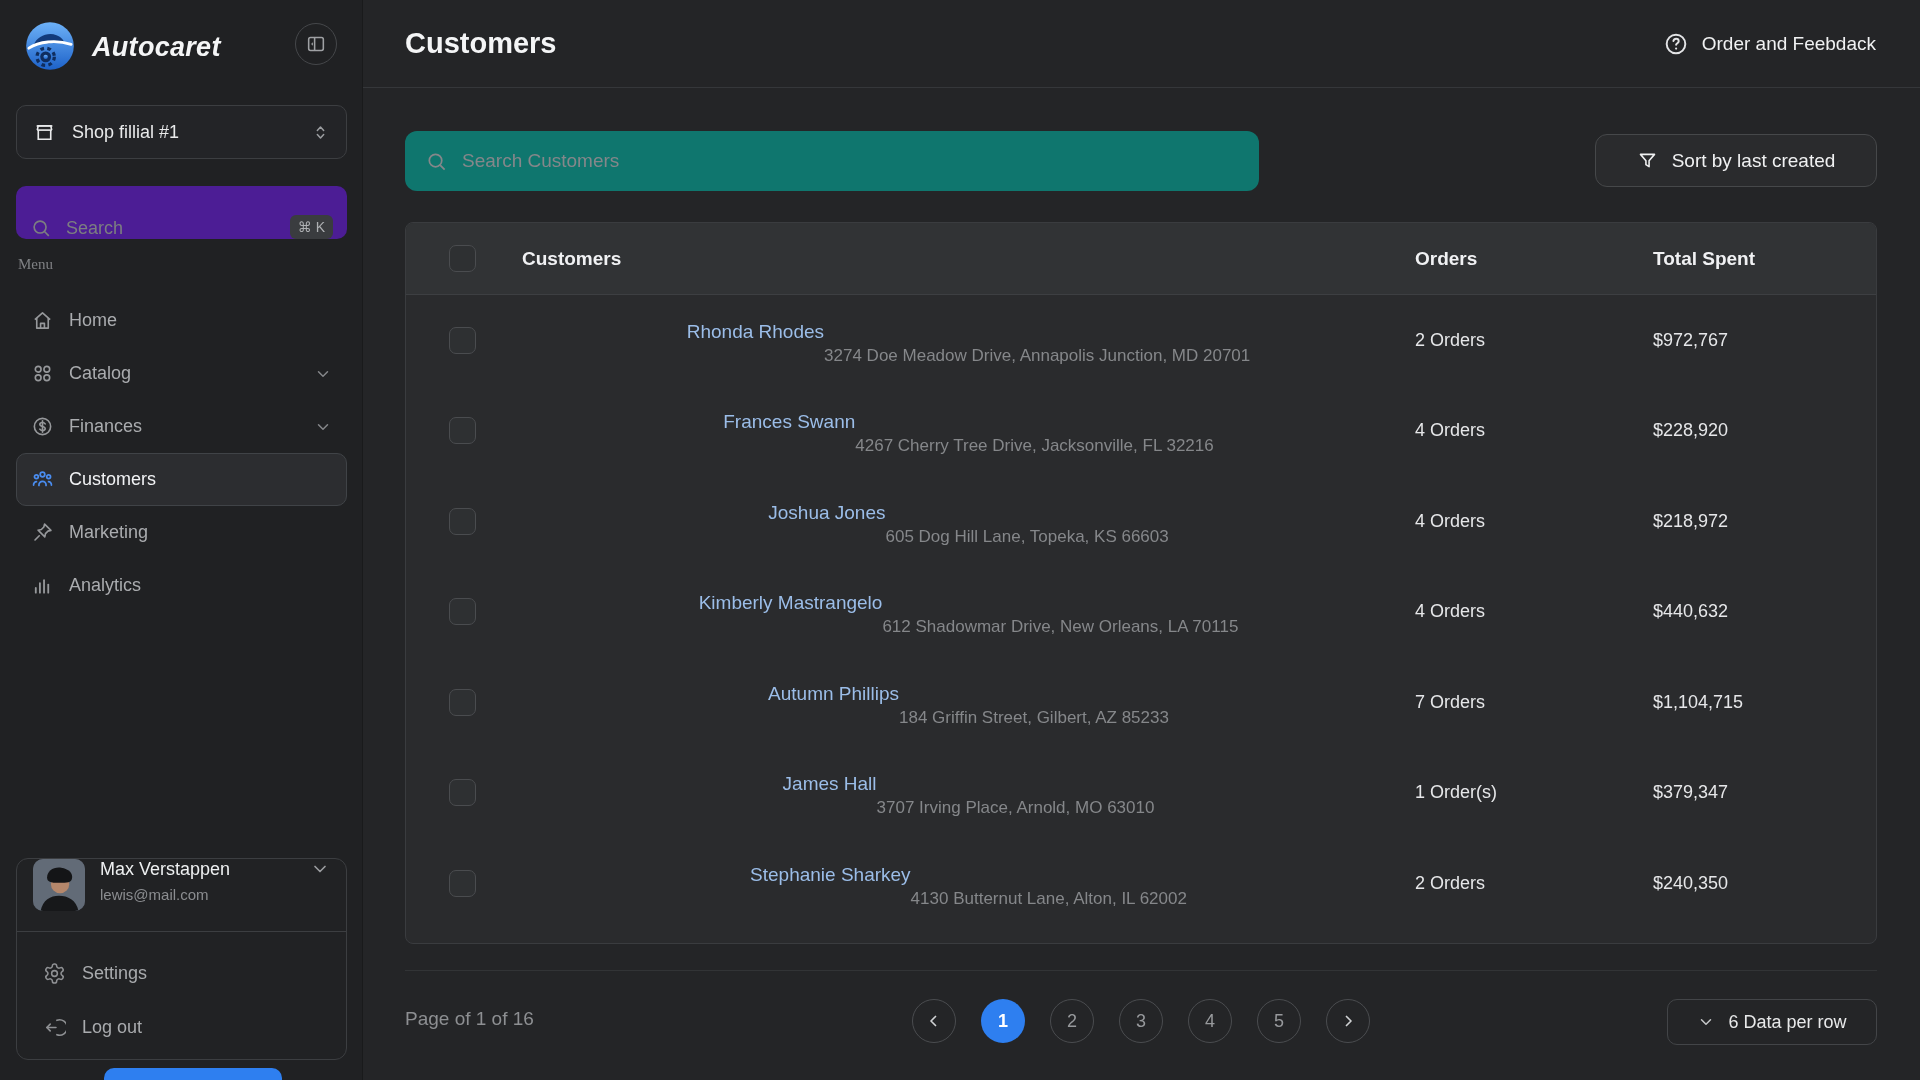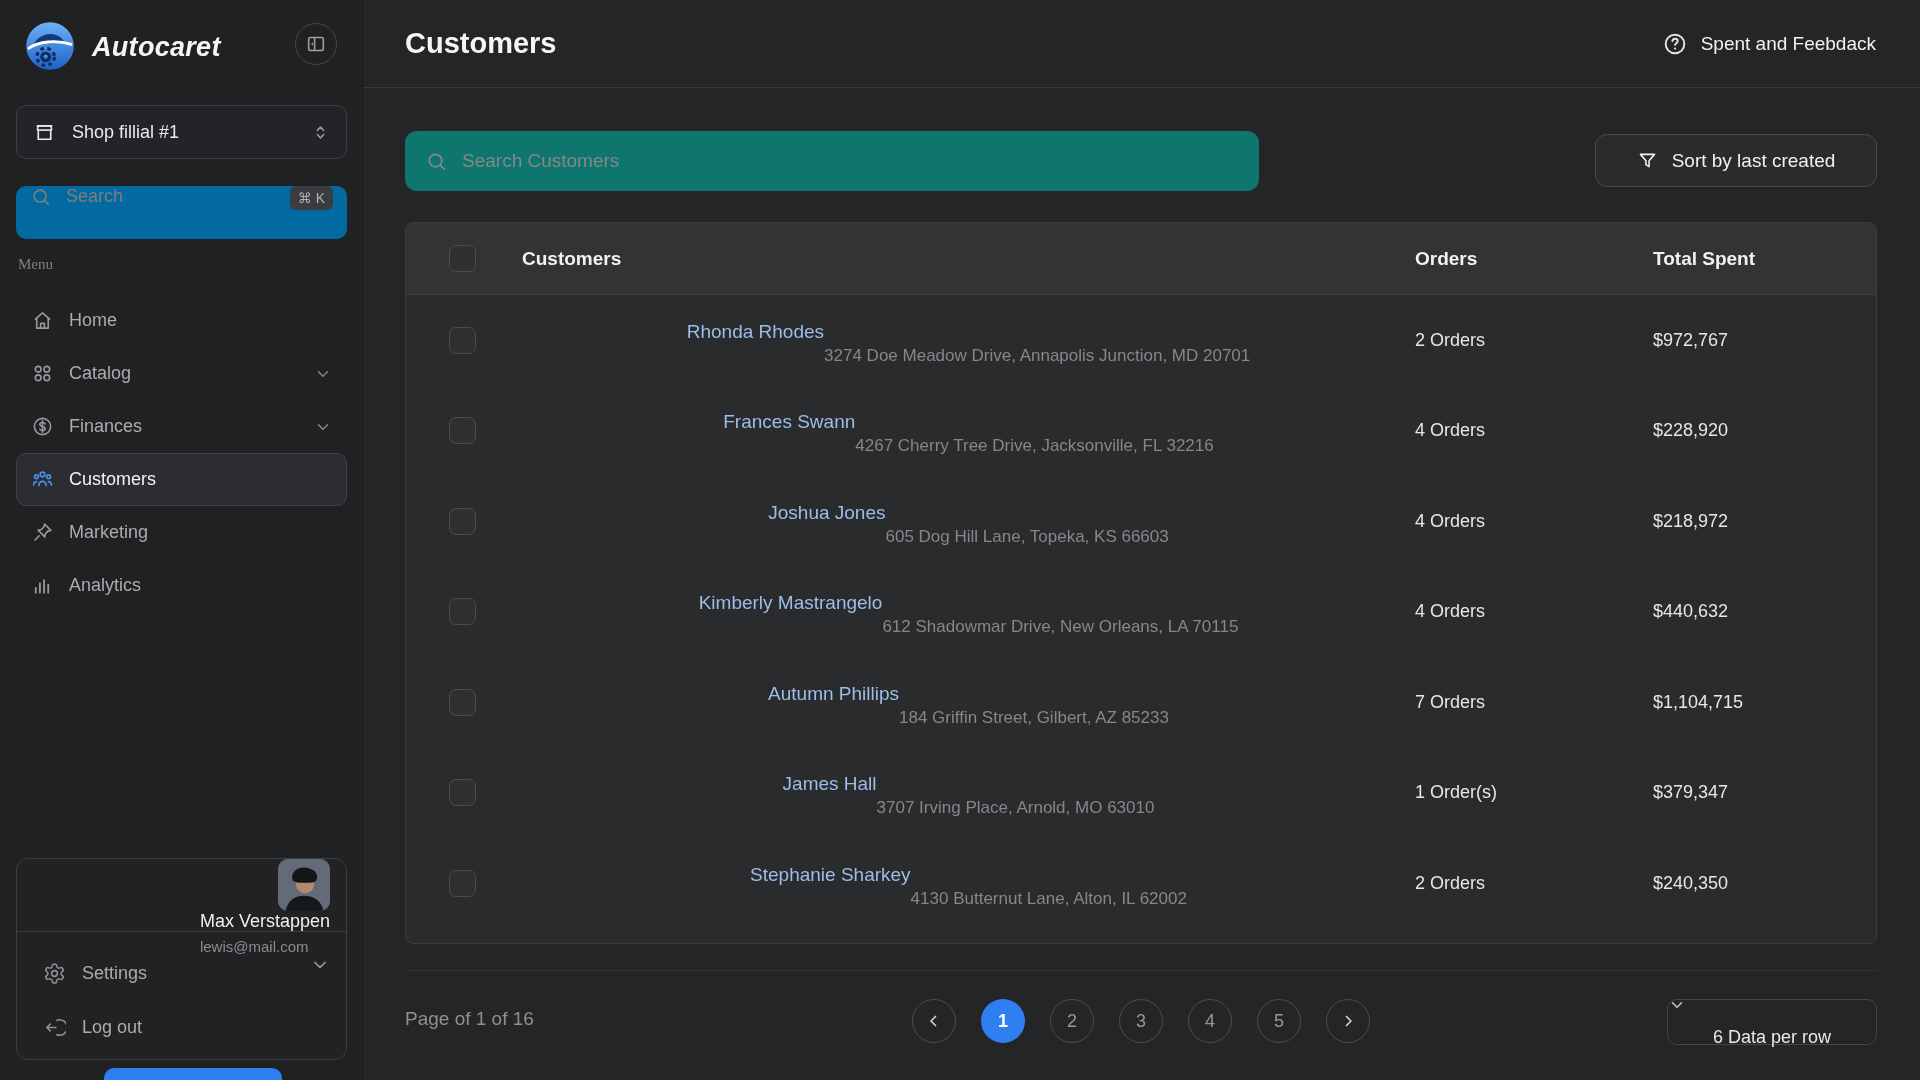--- a/index.html
+++ b/index.html
@@ -29,21 +29,21 @@
   }
   .shop-select {
     position:absolute; left:16px; top:105px; width:331px; height:54px;
     background:#232427; border:1px solid #3c3e41; border-radius:10px;
     display:flex; align-items:center; padding:0 16px; gap:16px; color:#e9eaeb;
     font-size:18px; cursor:pointer;
   }
   .shop-select .grow { flex:1; text-align:left; }
   .side-search {
     position:absolute; left:16px; top:186px; width:331px; height:53px;
-    background:#0369a1; border-radius:10px; display:flex; align-items:flex-start;
+    background:#4c1d95; border-radius:10px; display:flex; align-items:flex-end;
     padding:0 14px; gap:14px; color:#7c7e81;
   }
   .side-search input {
     flex:1; background:transparent; border:none; outline:none; color:#d7d8da;
     font-size:18px; font-family:inherit; min-width:0;
   }
   .side-search input::placeholder { color:#7c7e81; }
   .kbd {
     background:#3a3c3f; color:#aeb0b3; border-radius:6px; padding:4px 8px;
     font-size:14px; white-space:nowrap;
@@ -60,21 +60,21 @@
   .nav-item.active { background:#2c2d30; border-color:#404347; color:#f2f3f5; }
   .nav-item.active .nicon { color:#4a8df0; }
   .nav-item .chev { color:#85878a; }
 
   .profile-card {
     position:absolute; left:16px; top:858px; width:331px; height:202px;
     border:1px solid #3c3e41; border-radius:12px; background:#212224;
   }
   .profile-row {
     position:absolute; left:0; top:0; width:100%; height:72px; display:flex;
-    align-items:flex-end; padding:0 16px; cursor:pointer;flex-direction:column;
+    align-items:flex-start; padding:0 16px; gap:15px; cursor:pointer;
   }
   .avatar { width:52px; height:52px; border-radius:10px; overflow:hidden; flex:none; }
   .p-texts { flex:1; min-width:0; }
   .p-name { font-size:18px; font-weight:500; color:#eef0f1; }
   .p-email { font-size:15px; color:#8b8d90; margin-top:6px; }
   .p-chev { color:#9b9da0; }
   .p-divider { position:absolute; left:0; top:72px; width:100%; height:1px; background:#3c3e41; }
   .profile-item {
     position:absolute; left:0; width:100%; height:54px; display:flex; align-items:center;
     padding:0 26px; gap:16px; color:#a9abae; font-size:18px; cursor:pointer;
@@ -151,22 +151,22 @@
   .page-btn {
     width:44px; height:44px; border-radius:50%; border:1.5px solid #4a4c4f;
     background:transparent; color:#97999c; font-size:18px; font-family:inherit;
     display:flex; align-items:center; justify-content:center; cursor:pointer;
   }
   .page-btn.arrow { color:#d0d2d4; }
   .page-btn.active { border:none; color:#fff; font-weight:600; }
   .per-row-btn {
     position:absolute; right:0; top:0; height:46px; width:210px;
     background:transparent; border:1px solid #434548; border-radius:10px;
-    display:flex; justify-content:center; gap:13px;
-    color:#e8e9ea; font-size:18px; font-family:inherit; cursor:pointer;flex-direction:column;
+    display:flex; align-items:center; justify-content:center; gap:13px;
+    color:#e8e9ea; font-size:18px; font-family:inherit; cursor:pointer;
   }
   .per-row-btn .nicon { color:#c6c8ca; }
 </style>
 </head>
 <body>
 
 <div class="app">
 
   <aside class="sidebar">
 
@@ -358,21 +358,21 @@
     <header class="m-header">
       <h1 class="m-title">Customers</h1>
       <button class="help-btn">
         <span class="nicon">
           <svg width="26" height="26" viewBox="0 0 24 24" fill="none" stroke="currentColor" stroke-width="1.8" stroke-linecap="round">
             <circle cx="12" cy="12" r="8.6"></circle>
             <path d="M9.6 9.3c.3-1.3 1.3-2.1 2.5-2.1 1.4 0 2.4.9 2.4 2.2 0 1.7-2.1 1.9-2.4 3.3"></path>
             <circle cx="12.1" cy="16.2" r="1" fill="currentColor" stroke="none"></circle>
           </svg>
         </span>
-        <span>Spent and Feebdack</span>
+        <span>Order and Feebdack</span>
       </button>
     </header>
 
     <div class="search-main">
       <span>
         <svg width="23" height="23" viewBox="0 0 24 24" fill="none" stroke="currentColor" stroke-width="1.8">
           <circle cx="11" cy="11" r="6.5"></circle>
             <path d="M15.8 15.8L20.5 20.5"></path>
         </svg>
       </span>

